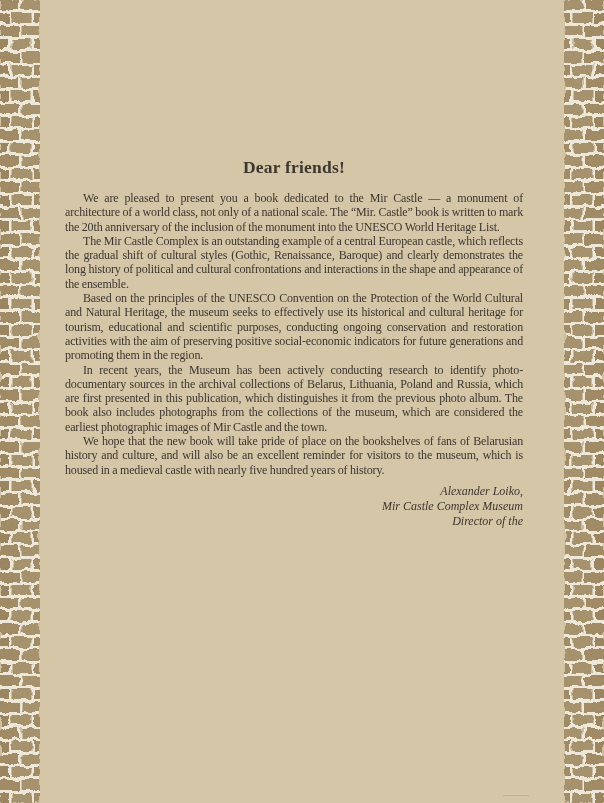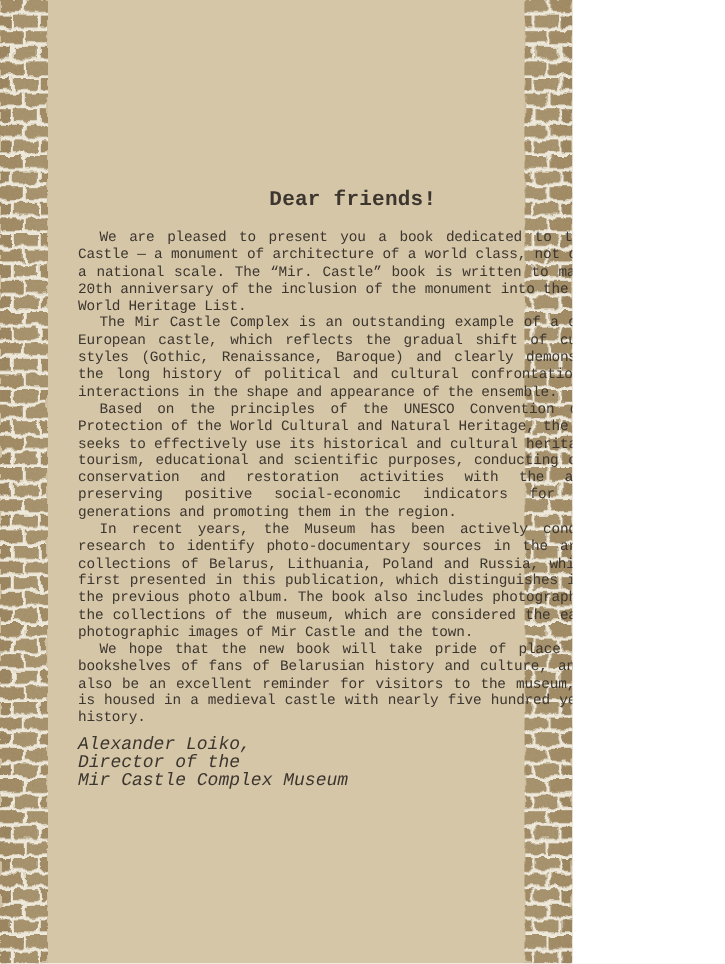--- a/index.html
+++ b/index.html
@@ -3,24 +3,24 @@
 <meta charset="utf-8">
 <style>
   :root{
     --page_bg:#d5c6a8;
     --text:#3c362f;
     --artifact:#c79b90;
   }
   html,body{margin:0;padding:0;background:#ffffff;}
   .sheet{
     position:relative;
-    width:477px;height:803px;
+    width:604px;height:803px;
     background:var(--page_bg);
     overflow:hidden;
-    font-family:Liberation Mono, monospace;
+    font-family:Liberation Serif, serif;
   }
   .brick-strip{
     position:absolute;top:0;height:803px;width:40px;display:block;
   }
   .brick-strip.left{left:0;}
   .brick-strip.right{right:0;}
   .paper{
     position:absolute;left:40px;top:0;width:524px;height:803px;
     box-sizing:border-box;
     padding:157px 41px 0 25px;
@@ -37,23 +37,23 @@
     margin:0;
     font-size:12px;line-height:14.3px;
     color:var(--text);
     text-align:justify;
     text-indent:18px;
     letter-spacing:-0.15px;
     word-spacing:-0.3px;
   }
   .signature{
     margin-top:7px;
-    text-align:left;
+    text-align:right;
     font-style:italic;
-    font-size:15px;line-height:15px;
+    font-size:12px;line-height:15px;
     color:var(--text);
   }
   .scan-artifact{
     position:absolute;
     left:503px;top:795px;width:26px;height:1px;
     background:var(--artifact);
     opacity:.65;
   }
 </style>
 </head>
@@ -95,19 +95,19 @@
     <h1 class="page-title">Dear friends!</h1>
 
     <p class="body-par">We are pleased to present you a book dedicated to the Mir Castle — a monument of architecture of a world class, not only of a national scale. The “Mir. Castle” book is written to mark the 20th anniversary of the inclusion of the monument into the UNESCO World Heritage List.</p>
     <p class="body-par">The Mir Castle Complex is an outstanding example of a central European castle, which reflects the gradual shift of cultural styles (Gothic, Renaissance, Baroque) and clearly demonstrates the long history of political and cultural confrontations and interactions in the shape and appearance of the ensemble.</p>
     <p class="body-par">Based on the principles of the UNESCO Convention on the Protection of the World Cultural and Natural Heritage, the museum seeks to effectively use its historical and cultural heritage for tourism, educational and scientific purposes, conducting ongoing conservation and restoration activities with the aim of preserving positive social-economic indicators for future generations and promoting them in the region.</p>
     <p class="body-par">In recent years, the Museum has been actively conducting research to identify photo-documentary sources in the archival collections of Belarus, Lithuania, Poland and Russia, which are first presented in this publication, which distinguishes it from the previous photo album. The book also includes photographs from the collections of the museum, which are considered the earliest photographic images of Mir Castle and the town.</p>
     <p class="body-par">We hope that the new book will take pride of place on the bookshelves of fans of Belarusian history and culture, and will also be an excellent reminder for visitors to the museum, which is housed in a medieval castle with nearly five hundred years of history.</p>
 
     <div class="signature">
       <div>Alexander Loiko,</div>
+      <div>Mir Castle Complex Museum</div>
       <div>Director of the</div>
-      <div>Mir Castle Complex Museum</div>
     </div>
   </div>
 
   <div class="scan-artifact"></div>
 </div>
 
 </body></html>

